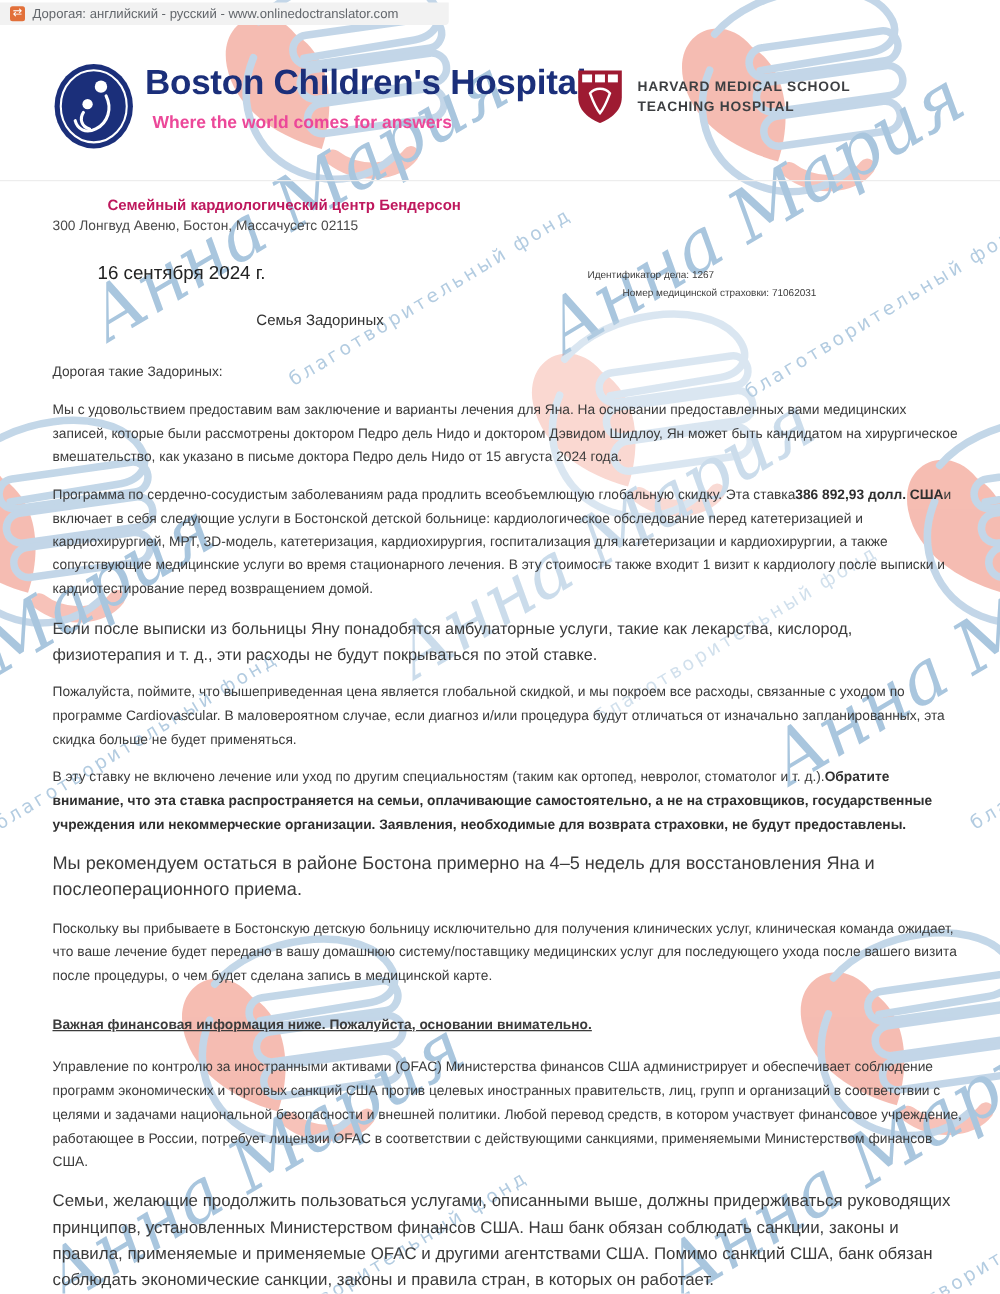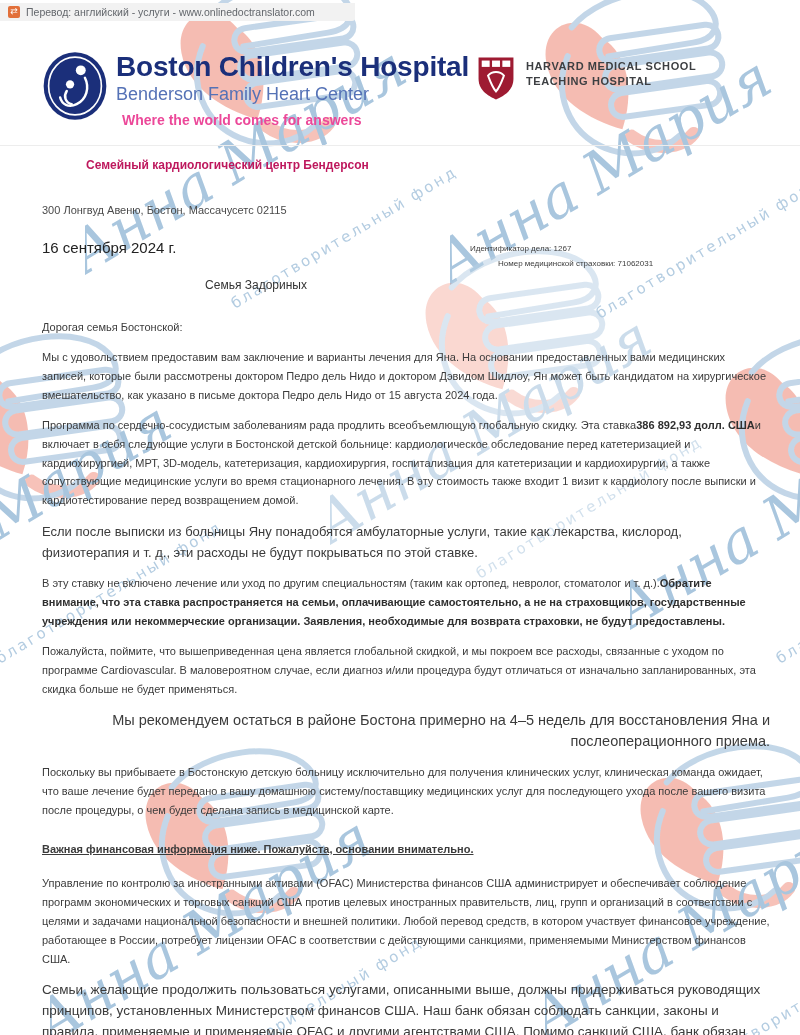--- a/index.html
+++ b/index.html
@@ -20,44 +20,44 @@
   }
   .ticon{width:12px;height:12px;border-radius:2px;background:#e2703a;color:#fff;
     display:inline-flex;align-items:center;justify-content:center;font-size:9px;line-height:1;}
   
   .content{position:relative;z-index:1;}
   .header{position:relative;margin:30px 30px 0 42px;height:88px;}
   .bch{display:flex;align-items:flex-start;gap:8px;}
   .bch-text .l1{font-size:28px;font-weight:bold;color:#1b2f7a;letter-spacing:-.2px;}
   .bch-text .l2{font-size:18px;color:#5572b6;margin-top:1px;}
   .tagline{font-size:14px;font-weight:bold;color:#ec4899;margin:7px 0 0 65px;}
-  .harvard{position:absolute;left:434px;top:4px;display:flex;align-items:flex-start;gap:10px;}
+  .harvard{position:absolute;left:418px;top:4px;display:flex;align-items:center;gap:10px;}
   .harvard-text{font-size:11px;font-weight:bold;color:#3d3f42;letter-spacing:.6px;line-height:1.45;padding-top:4px;}
   .divider{border-top:1px solid #ededed;margin:6px 0 0 0;}
   
   .contact{margin:10px 30px 0 42px;line-height:1.55;}
   .contact .cname{font-size:12px;font-weight:bold;color:#be185d;margin-left:44px;}
-  .contact .cline{font-size:11px;color:#4a4a4a;margin-top:28px;}
+  .contact .cline{font-size:11px;color:#4a4a4a;}
   .meta{display:flex;margin:20px 30px 0 42px;}
   .meta-left{width:428px;}
   .meta-right{flex:1;}
-  .date{font-size:15px;color:#222;}
+  .date{font-size:15px;color:#222;margin-left:36px;}
   .family{font-size:12px;color:#333;margin-top:22px;text-align:center;}
   .sent{font-size:12px;margin-top:5px;color:#222;}
   .sent b{font-weight:bold;}
   .email{color:#2a70bd;text-decoration:none;}
   .caseid{font-size:8px;color:#3c3c3c;margin-top:5px;}
   .re{font-size:17px;color:#222;margin-top:20px;}
   .ins{font-size:8px;color:#3c3c3c;margin-top:6px;padding-left:28px;}
   
   .letter{margin:26px 30px 0 42px;}
   .letter p{margin:0 0 11px 0;font-size:11px;line-height:1.72;color:#3b3b3b;}
   .letter p b{color:#2f2f2f;}
   .p-big1{font-size:13px !important;line-height:1.62 !important;}
-  .p-big2{font-size:14.5px !important;line-height:1.45 !important;text-align:right;}
+  .p-big2{font-size:14.5px !important;line-height:1.45 !important;}
   .p-big3{font-size:13.5px !important;line-height:1.55 !important;}
   .p-finance{font-weight:bold;text-decoration:underline;margin-top:20px !important;margin-bottom:16px !important;}
 </style>
 </head>
 <body>
 
 <div class="page">
 
   <svg width="0" height="0" style="position:absolute">
     <defs>
@@ -101,39 +101,38 @@
     <div class="wm" style="left:545px;top:740px"><svg width="430" height="340">
           <use href="#wm-symbol"></use>
         </svg></div>
   </div>
 
   <div class="content">
 
     
     <div class="tbar">
       <span class="ticon">⇄</span>
-      <span>Перевод: английский - услуги - www.onlinedoctranslator.com</span>
+      <span>Дорогая: английский - русский - www.onlinedoctranslator.com</span>
     </div>
 
     
     <div class="header">
       <div class="bch">
         <svg width="66" height="70" viewBox="0 0 80 84">
           <ellipse cx="40" cy="42" rx="38" ry="41" fill="#1b2f7a"></ellipse>
           <ellipse cx="40" cy="42" rx="32" ry="35" fill="none" stroke="#ffffff" stroke-width="2"></ellipse>
           <g fill="none" stroke="#ffffff" stroke-width="3" stroke-linecap="round">
             <circle cx="47" cy="23" r="6" fill="#ffffff" stroke="none"></circle>
             <circle cx="34" cy="40" r="5" fill="#ffffff" stroke="none"></circle>
             <path d="M52,32 C58,44 54,58 42,64 C32,69 24,64 22,56"></path>
             <path d="M30,48 C26,54 28,62 36,64"></path>
           </g>
         </svg>
         <div class="bch-text">
           <div class="l1">Boston Children's Hospital</div>
-          <div class="l2">Benderson Family Heart Center</div>
           <div class="tagline" style="margin-left:6px">Where the world comes for answers</div>
         </div>
       </div>
       <div class="harvard">
         <svg width="40" height="46" viewBox="0 0 50 58">
           <path d="M3,3 H47 V30 C47,46 32,53 25,56 C18,53 3,46 3,30 Z" fill="#9e1b32"></path>
           <rect x="7" y="7" width="10" height="8" fill="#ffffff"></rect>
           <rect x="20" y="7" width="10" height="8" fill="#ffffff"></rect>
           <rect x="33" y="7" width="10" height="8" fill="#ffffff"></rect>
           <path d="M15,26 C20,20 30,20 35,26 C32,34 30,40 25,46 C20,40 18,34 15,26 Z" fill="none" stroke="#ffffff" stroke-width="2.5"></path>
@@ -159,26 +158,26 @@
         <div class="family">Семья Задориных</div>
       </div>
       <div class="meta-right">
         <div class="caseid">Идентификатор дела: 1267</div>
         <div class="ins">Номер медицинской страховки: 71062031</div>
       </div>
     </div>
 
     
     <div class="letter">
-      <p>Дорогая семья Бостонской:</p>
+      <p>Дорогая такие Задориных:</p>
       <p>Мы с удовольствием предоставим вам заключение и варианты лечения для Яна. На основании предоставленных вами медицинских записей, которые были рассмотрены доктором Педро дель Нидо и доктором Дэвидом Шидлоу, Ян может быть кандидатом на хирургическое вмешательство, как указано в письме доктора Педро дель Нидо от 15 августа 2024 года.</p>
       <p><span>Программа по сердечно-сосудистым заболеваниям рада продлить всеобъемлющую глобальную скидку. Эта ставка</span><b>386 892,93 долл. США</b><span>и включает в себя следующие услуги в Бостонской детской больнице: кардиологическое обследование перед катетеризацией и кардиохирургией, МРТ, 3D-модель, катетеризация, кардиохирургия, госпитализация для катетеризации и кардиохирургии, а также сопутствующие медицинские услуги во время стационарного лечения. В эту стоимость также входит 1 визит к кардиологу после выписки и кардиотестирование перед возвращением домой.</span></p>
       <p class="p-big1">Если после выписки из больницы Яну понадобятся амбулаторные услуги, такие как лекарства, кислород, физиотерапия и т. д., эти расходы не будут покрываться по этой ставке.</p>
+      <p>Пожалуйста, поймите, что вышеприведенная цена является глобальной скидкой, и мы покроем все расходы, связанные с уходом по программе Cardiovascular. В маловероятном случае, если диагноз и/или процедура будут отличаться от изначально запланированных, эта скидка больше не будет применяться.</p>
       <p><span>В эту ставку не включено лечение или уход по другим специальностям (таким как ортопед, невролог, стоматолог и т. д.).</span><b>Обратите внимание, что эта ставка распространяется на семьи, оплачивающие самостоятельно, а не на страховщиков, государственные учреждения или некоммерческие организации. Заявления, необходимые для возврата страховки, не будут предоставлены.</b></p>
-      <p>Пожалуйста, поймите, что вышеприведенная цена является глобальной скидкой, и мы покроем все расходы, связанные с уходом по программе Cardiovascular. В маловероятном случае, если диагноз и/или процедура будут отличаться от изначально запланированных, эта скидка больше не будет применяться.</p>
       <p class="p-big2">Мы рекомендуем остаться в районе Бостона примерно на 4–5 недель для восстановления Яна и послеоперационного приема.</p>
       <p>Поскольку вы прибываете в Бостонскую детскую больницу исключительно для получения клинических услуг, клиническая команда ожидает, что ваше лечение будет передано в вашу домашнюю систему/поставщику медицинских услуг для последующего ухода после вашего визита после процедуры, о чем будет сделана запись в медицинской карте.</p>
       <p class="p-finance">Важная финансовая информация ниже. Пожалуйста, основании внимательно.</p>
       <p>Управление по контролю за иностранными активами (OFAC) Министерства финансов США администрирует и обеспечивает соблюдение программ экономических и торговых санкций США против целевых иностранных правительств, лиц, групп и организаций в соответствии с целями и задачами национальной безопасности и внешней политики. Любой перевод средств, в котором участвует финансовое учреждение, работающее в России, потребует лицензии OFAC в соответствии с действующими санкциями, применяемыми Министерством финансов США.</p>
       <p class="p-big3">Семьи, желающие продолжить пользоваться услугами, описанными выше, должны придерживаться руководящих принципов, установленных Министерством финансов США. Наш банк обязан соблюдать санкции, законы и правила, применяемые и применяемые OFAC и другими агентствами США. Помимо санкций США, банк обязан соблюдать экономические санкции, законы и правила стран, в которых он работает.</p>
 
     </div>
 
   </div>
 </div>

